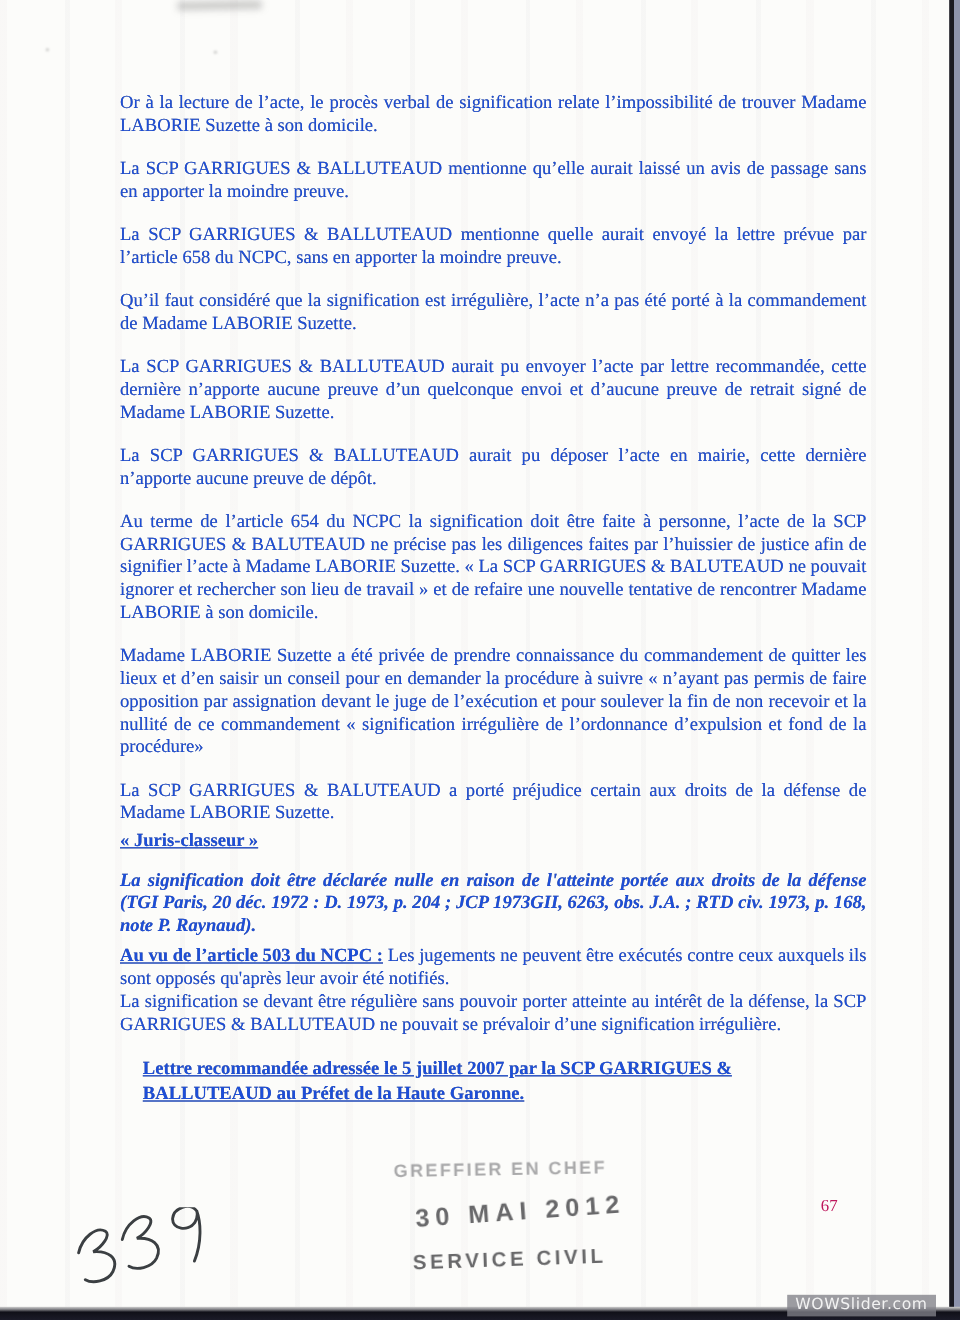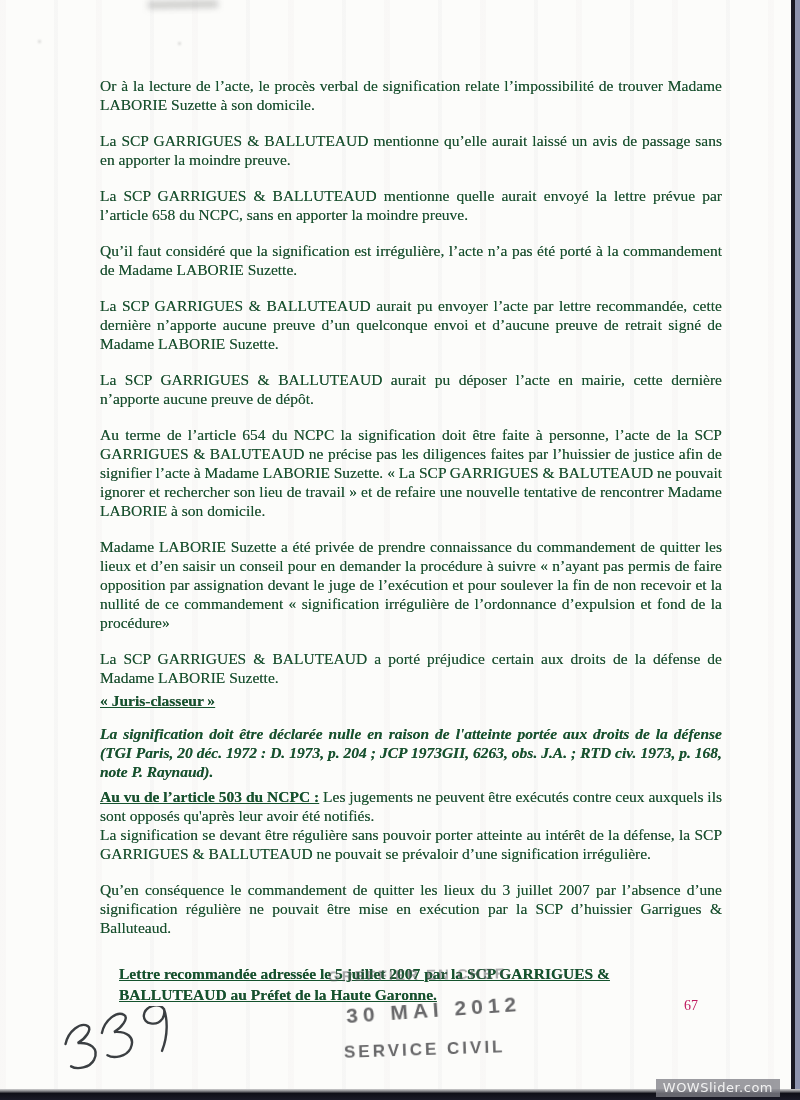--- a/index.html
+++ b/index.html
@@ -23,21 +23,21 @@
     position:absolute;left:148px;top:1px;width:70px;height:7px;
     background:rgba(105,105,105,0.35);filter:blur(3px);
     transform:rotate(-1deg);z-index:1;
   }
   .speck{position:absolute;width:3px;height:3px;background:rgba(90,90,90,0.25);border-radius:50%;filter:blur(1px);z-index:1;}
   .speck.a{left:38px;top:40px;}
   .speck.b{left:178px;top:42px;}
 
   .content{
     position:absolute;left:100px;top:76px;width:622px;z-index:2;
-    font-size:15.5px;line-height:19px;color:#14532d;text-align:justify;
+    font-size:15.5px;line-height:19px;color:#1d4ed8;text-align:justify;
     text-shadow:0 0 0.5px rgba(20,20,20,0.55);
   }
   .content p{margin:0 0 17px 0;}
   p.no-gap{margin-bottom:0;}
   p.juris{margin:4px 0 14px 0;font-weight:bold;text-decoration:underline;}
   p.citation{font-weight:bold;font-style:italic;margin-bottom:6px;}
   span.lead503{font-weight:bold;text-decoration:underline;}
   p.closing{margin-bottom:26px;}
   p.letter-heading{
     font-weight:bold;text-decoration:underline;text-align:left;
@@ -95,21 +95,20 @@
     <p>Qu’il faut considéré que la signification est irrégulière, l’acte n’a pas été porté à la commandement de Madame LABORIE Suzette.</p>
     <p>La SCP GARRIGUES &amp; BALLUTEAUD aurait pu envoyer l’acte par lettre recommandée, cette dernière n’apporte aucune preuve d’un quelconque envoi et d’aucune preuve de retrait signé de Madame LABORIE Suzette.</p>
     <p>La SCP GARRIGUES &amp; BALLUTEAUD aurait pu déposer l’acte en mairie, cette dernière n’apporte aucune preuve de dépôt.</p>
     <p>Au terme de l’article 654 du NCPC la signification doit être faite à personne, l’acte de la SCP GARRIGUES &amp; BALUTEAUD ne précise pas les diligences faites par l’huissier de justice afin de signifier l’acte à Madame LABORIE Suzette. « La SCP GARRIGUES &amp; BALUTEAUD ne pouvait ignorer et rechercher son lieu de travail » et de refaire une nouvelle tentative de rencontrer Madame LABORIE à son domicile.</p>
     <p>Madame LABORIE Suzette a été privée de prendre connaissance du commandement de quitter les lieux et d’en saisir un conseil pour en demander la procédure à suivre « n’ayant pas permis de faire opposition par assignation devant le juge de l’exécution et pour soulever la fin de non recevoir et la nullité de ce commandement «  signification irrégulière de l’ordonnance d’expulsion et fond de la procédure»</p>
     <p class="no-gap">La SCP GARRIGUES &amp; BALUTEAUD a porté préjudice certain aux droits de la défense de Madame LABORIE Suzette.</p>
     <p class="juris">« Juris-classeur »</p>
     <p class="citation">La signification doit être déclarée nulle en raison de l'atteinte portée aux droits de la défense  (TGI  Paris, 20 déc. 1972 : D. 1973, p. 204 ; JCP 1973GII, 6263, obs. J.A. ; RTD civ. 1973, p. 168, note P. Raynaud).</p>
     <p class="no-gap"><span class="lead503">Au vu de l’article 503 du NCPC :</span><span> Les jugements ne peuvent être exécutés contre ceux auxquels ils sont opposés qu'après leur avoir été notifiés.</span></p>
     <p>La signification se devant être régulière sans pouvoir porter atteinte au intérêt de la défense, la SCP GARRIGUES &amp; BALLUTEAUD ne pouvait se prévaloir d’une signification irrégulière.</p>
-    <p class="closing">Qu’en conséquence le commandement de quitter les lieux du 3 juillet 2007 par l’absence d’une signification régulière ne pouvait être mise en exécution par la SCP d’huissier Garrigues &amp; Balluteaud.</p>
     <p class="letter-heading">Lettre recommandée adressée le 5 juillet 2007 par la SCP GARRIGUES &amp; BALLUTEAUD au Préfet de la Haute Garonne.</p>
   </div>
 
   <div class="stamp stamp-greffier">GREFFIER EN CHEF</div>
   <div class="stamp stamp-date">30 MAI 2012</div>
   <div class="stamp stamp-service">SERVICE CIVIL</div>
 
   <svg class="handwriting" width="130" height="66" viewBox="0 0 130 66" aria-label="339">
     <g transform="rotate(-14 65 33)" fill="none" stroke="#3b3f42" stroke-width="2.4" stroke-linecap="round">
       <path d="M8 24 C14 12 28 6 34 12 C38 16 28 24 20 26 C32 28 40 36 32 46 C26 53 13 52 8 47"></path>

